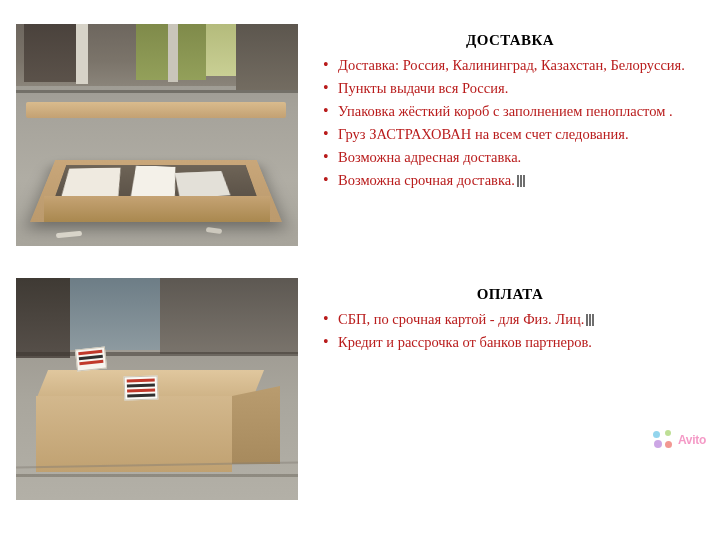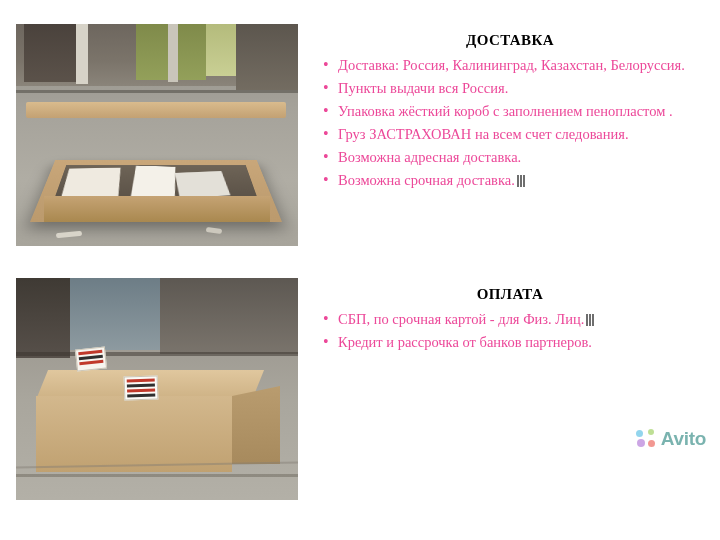--- a/index.html
+++ b/index.html
@@ -258,21 +258,21 @@
   }
   ul.bullets {
     margin: 0;
     padding-left: 22px;
     list-style: none;
   }
   ul.bullets li {
     position: relative;
     font-size: 14.5px;
     line-height: 21px;
-    color: #ec4899;
+    color: #b91c1c;
     margin-bottom: 2px;
     padding-left: 2px;
   }
   ul.bullets li::before {
     content: "\2022";
     position: absolute;
     left: -13px;
     top: -1px;
     font-size: 16px;
     line-height: 21px;
@@ -308,23 +308,23 @@
     position: absolute;
     border-radius: 50%;
     display: block;
   }
   .wm-d1 { width: 7px; height: 7px; left: 0; top: 1px; background: #3bb3e0; }
   .wm-d2 { width: 6px; height: 6px; left: 12px; top: 0; background: #8ac540; }
   .wm-d3 { width: 8px; height: 8px; left: 1px; top: 10px; background: #a45fd0; }
   .wm-d4 { width: 7px; height: 7px; left: 12px; top: 11px; background: #e8443a; }
   .wm-text {
     font-family: "Liberation Sans", sans-serif;
-    font-size: 19px;
+    font-size: 12px;
     font-weight: bold;
-    color: #0f766e;
+    color: #ec4899;
     letter-spacing: -0.3px;
   }
 </style>
 </head>
 <body>
 
 <div class="page">
 
   <div class="section section-delivery">
 

